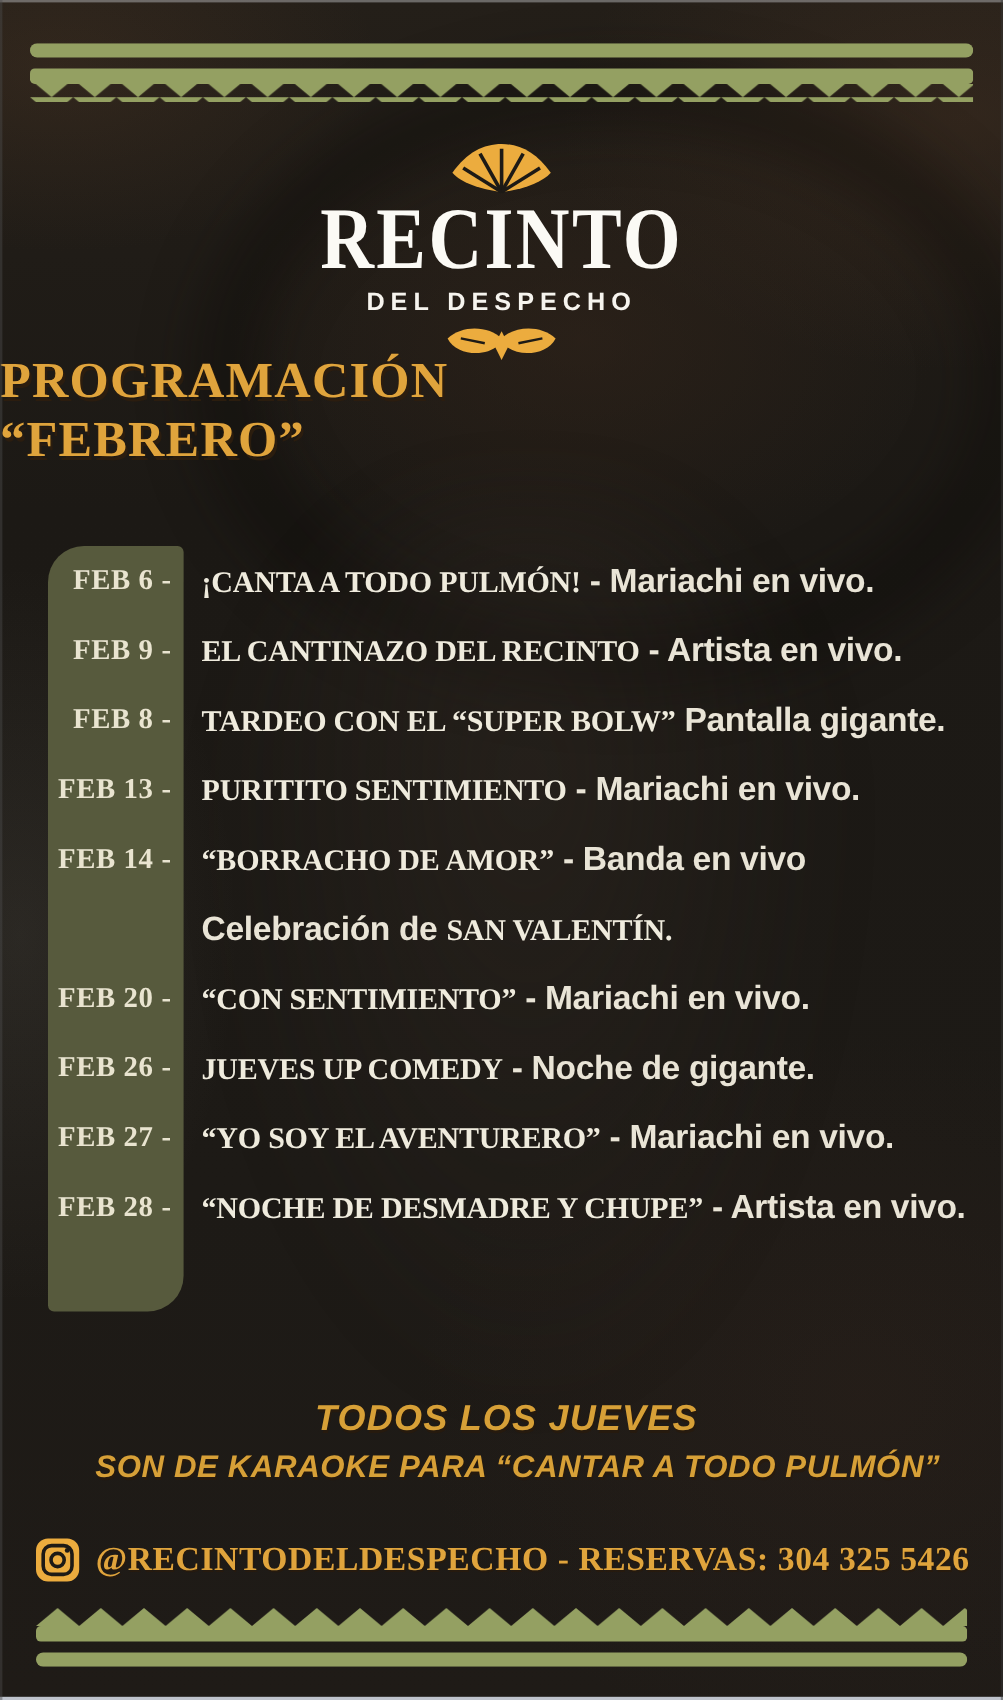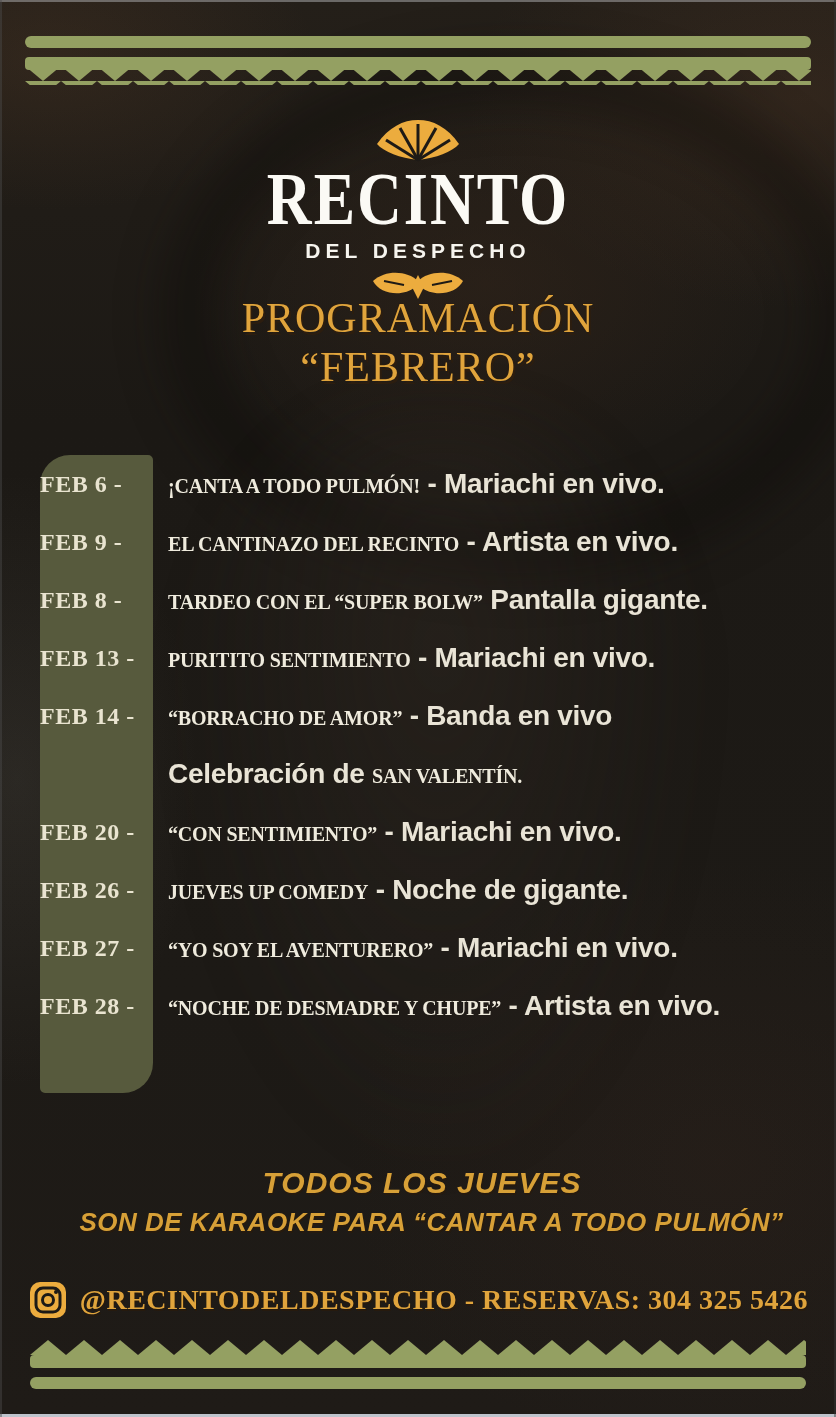--- a/index.html
+++ b/index.html
@@ -66,50 +66,50 @@
     font-weight: bold;
     font-size: 21px;
     letter-spacing: 5px;
     color: #F6F4EE;
   }
   .logo-block .butterfly { margin-top: 8px; }
 
   
   .prog-title {
     position: absolute; top: 294px; left: 0; width: 100%;
-    text-align: center; z-index: 3;
-    font-family: "Liberation Serif", serif;
-    font-weight: normal;
+    text-align: left; z-index: 3;
+    font-family: "Liberation Serif", serif;
+    font-weight: bold;
     font-size: 42px;
     line-height: 49px;
     letter-spacing: 1px;
     color: var(--gold, #E0A43C);
     text-shadow: 2px 3px 0 rgba(46,30,14,0.9), -1px -1px 0 rgba(46,30,14,0.5);
   }
 
   
   .date-strip {
     position: absolute; left: 40px; top: 455px; width: 113px; height: 638px;
     background: var(--olive-strip, #575A3D);
     border-radius: 30px 5px 30px 5px;
     z-index: 1;
   }
   .schedule { position: absolute; left: 40px; top: 455px; width: 786px; z-index: 3; }
   .sched-row { height: 58px; display: flex; align-items: center; }
   .date-cell {
     width: 113px; flex: 0 0 113px;
-    text-align: left; padding-right: 10px;
+    text-align: right; padding-right: 10px;
     font-family: "Liberation Serif", serif;
     font-weight: bold; font-size: 24px; letter-spacing: 0.5px;
     color: #E9E4D0;
   }
   .event-cell { margin-left: 15px; white-space: nowrap; }
   .seg-serif {
     font-family: "Liberation Serif", serif;
-    font-weight: bold; font-size: 20px;
+    font-weight: bold; font-size: 25px;
     color: var(--cream, #EFEBDD);
     letter-spacing: -0.2px;
   }
   .seg-sans {
     font-family: "Liberation Sans", sans-serif;
     font-weight: bold; font-size: 28px;
     color: #E9E4D6;
     letter-spacing: -0.3px;
   }
 

